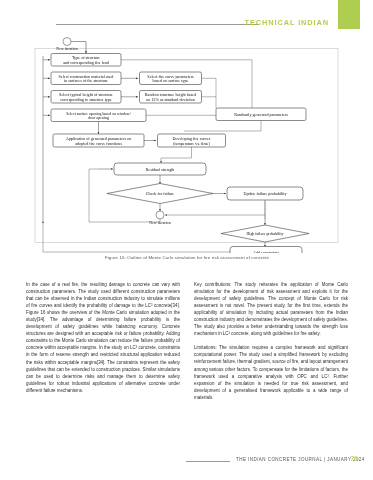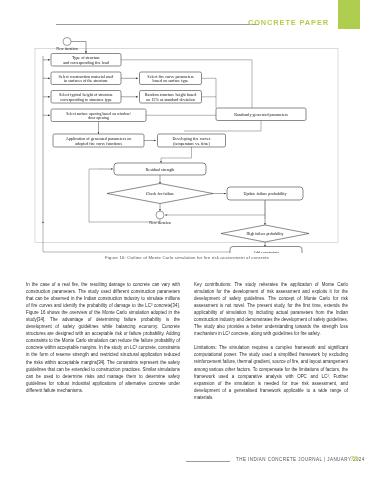--- a/index.html
+++ b/index.html
@@ -117,21 +117,21 @@
     font-size: 7px;
     font-weight: bold;
     color: #c8d96f;
   }
 </style>
 </head>
 <body>
 
 <div id="header">
   <div id="header-rule"></div>
-  <div id="header-label">CONCRETE PAPER</div>
+  <div id="header-label">TECHNICAL INDIAN</div>
   <div id="header-swatch"></div>
 </div>
 
 <div id="figure">
 
   <svg id="flow" viewBox="0 0 322 217">
     <defs>
       <marker id="ah" markerWidth="5" markerHeight="5" refX="4.3" refY="1.8" orient="auto">
         <path d="M0,0 L4.3,1.8 L0,3.6 z" fill="#333"></path>
       </marker>

